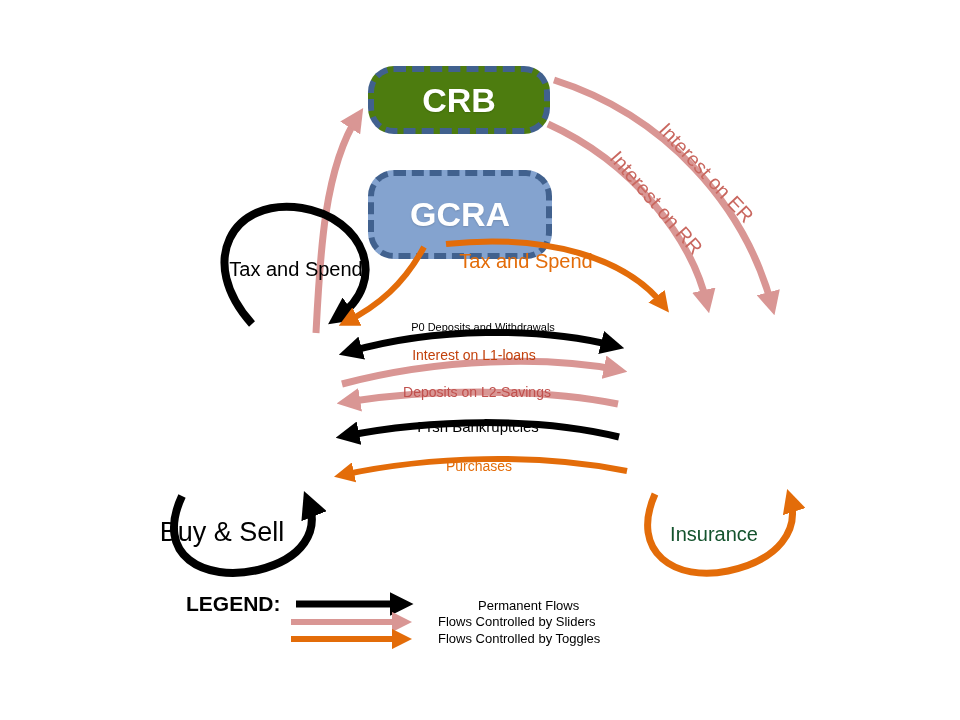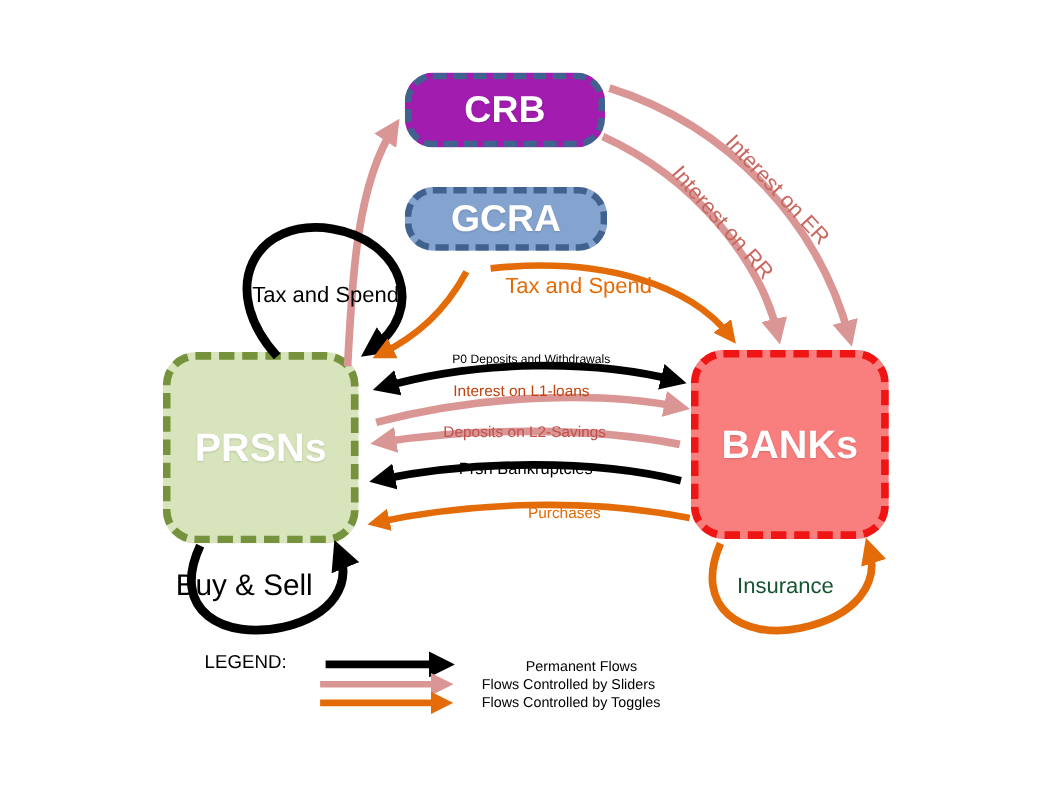--- a/index.html
+++ b/index.html
@@ -7,67 +7,61 @@
   body { font-family: "Liberation Sans", sans-serif; }
   .stage { position: relative; width: 960px; height: 720px; background: #fff; overflow: hidden; }
 
   .node {
     position: absolute;
     display: flex; align-items: center; justify-content: center;
     color: #fff; font-weight: bold;
     text-shadow: 0 1px 2px rgba(0,0,0,0.15);
   }
   .node-crb  { left: 368px; top: 66px;  width: 182px; height: 68px;
-               background: #a21caf; border: 6px dashed #41618e; border-radius: 26px; font-size: 34px; }
-  .node-gcra { left: 368px; top: 170px; width: 184px; height: 58px;
+               background: #4d7c0f; border: 6px dashed #41618e; border-radius: 26px; font-size: 34px; }
+  .node-gcra { left: 368px; top: 170px; width: 184px; height: 89px;
                background: #84a3cf; border: 6px dashed #41618e; border-radius: 26px; font-size: 34px; }
   .node-prsns{ left: 148px; top: 320px; width: 178px; height: 174px;
                background: #d7e4bc; border: 7px dashed #76923c; border-radius: 30px; font-size: 36px; }
   .node-banks{ left: 628px; top: 318px; width: 180px; height: 172px;
                background: #f97e7e; border: 7px dashed #ef1515; border-radius: 30px; font-size: 36px; }
 
   svg.arrows { position: absolute; left: 0; top: 0; width: 960px; height: 720px; pointer-events: none; }
 
   .lbl { position: absolute; transform: translate(-50%,-50%); white-space: nowrap; color: #000; }
   .lbl-tax-black   { left: 296px; top: 269px; font-size: 20px; }
   .lbl-tax-orange  { left: 526px; top: 261px; font-size: 20px; color: #e36c09; }
   .lbl-p0          { left: 483px; top: 327px; font-size: 11px; }
   .lbl-l1          { left: 474px; top: 355px; font-size: 14px; color: #c2410c; }
   .lbl-l2          { left: 477px; top: 392px; font-size: 14px; color: #c0504d; }
   .lbl-bank        { left: 478px; top: 426px; font-size: 15px; }
-  .lbl-purch       { left: 479px; top: 466px; font-size: 14px; color: #e36c09; margin-left: 34px; }
+  .lbl-purch       { left: 479px; top: 466px; font-size: 14px; color: #e36c09; }
   .lbl-buysell     { left: 222px; top: 532px; font-size: 27px; }
   .lbl-insurance   { left: 714px; top: 534px; font-size: 20px; color: #14532d; }
   .lbl-ier { left: 706px; top: 173px; font-size: 20px; color: #c9675f;
              transform: translate(-50%,-50%) rotate(47deg); }
   .lbl-irr { left: 656px; top: 203px; font-size: 20px; color: #c9675f;
              transform: translate(-50%,-50%) rotate(49deg); }
 
-  .legend-title { position: absolute; left: 186px; top: 592px; font-size: 17px; font-weight: normal; }
+  .legend-title { position: absolute; left: 186px; top: 592px; font-size: 21px; font-weight: bold; }
   .legend-label { position: absolute; font-size: 13px; color: #000; }
   .legend-label-0 { left: 438px; top: 598px; margin-left: 40px; }
   .legend-label-1 { left: 438px; top: 614px; }
   .legend-label-2 { left: 438px; top: 631px; }
 </style>
 </head>
 <body>
 
 <div class="stage">
 
   <div class="node node-crb">
     <span>CRB</span>
   </div>
   <div class="node node-gcra">
     <span>GCRA</span>
-  </div>
-  <div class="node node-prsns">
-    <span>PRSNs</span>
-  </div>
-  <div class="node node-banks">
-    <span>BANKs</span>
   </div>
 
   <svg class="arrows" viewBox="0 0 960 720">
     <defs>
       <marker id="ah-black" viewBox="0 0 10 10" refX="6" refY="5" markerWidth="3.4" markerHeight="3.4" orient="auto-start-reverse">
         <path d="M0,0 L10,5 L0,10 z" fill="#000000"></path>
       </marker>
       <marker id="ah-pink" viewBox="0 0 10 10" refX="6" refY="5" markerWidth="3.4" markerHeight="3.4" orient="auto-start-reverse">
         <path d="M0,0 L10,5 L0,10 z" fill="#d99694"></path>
       </marker>

